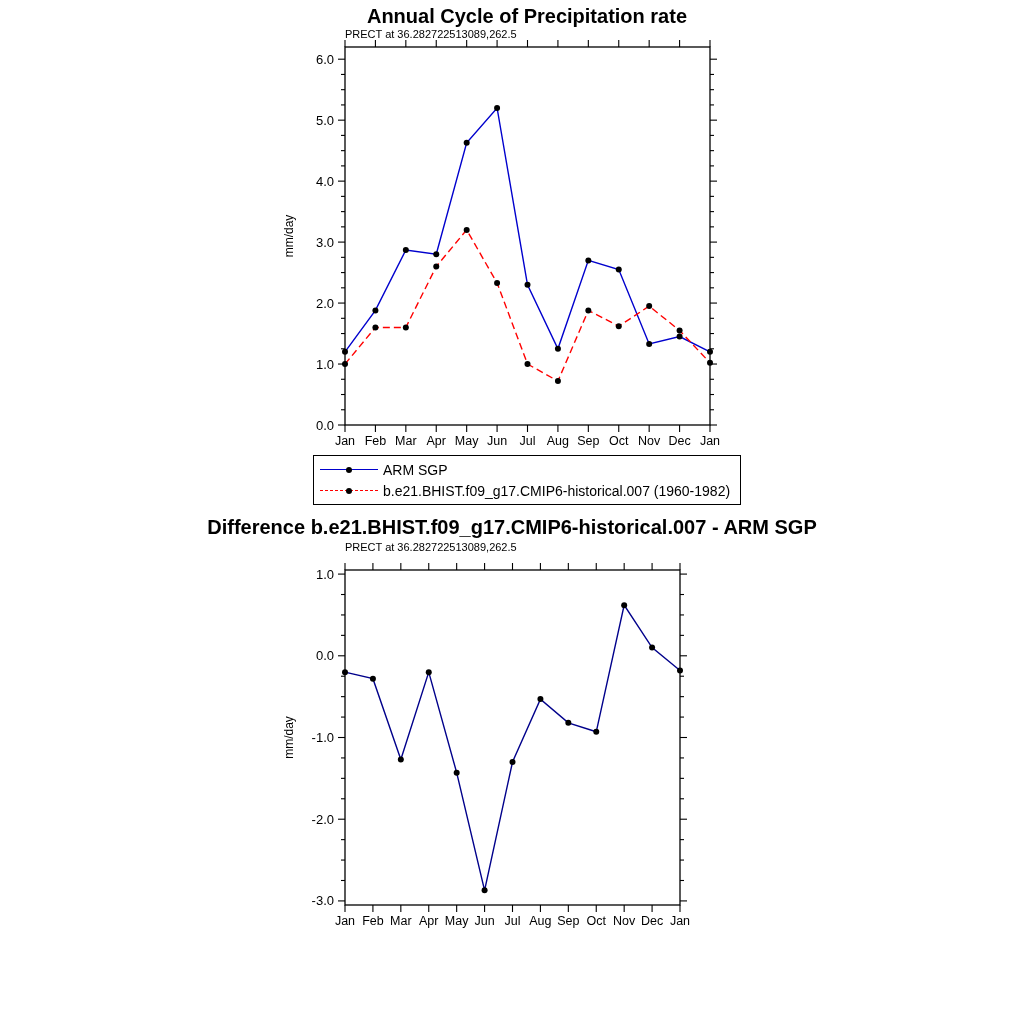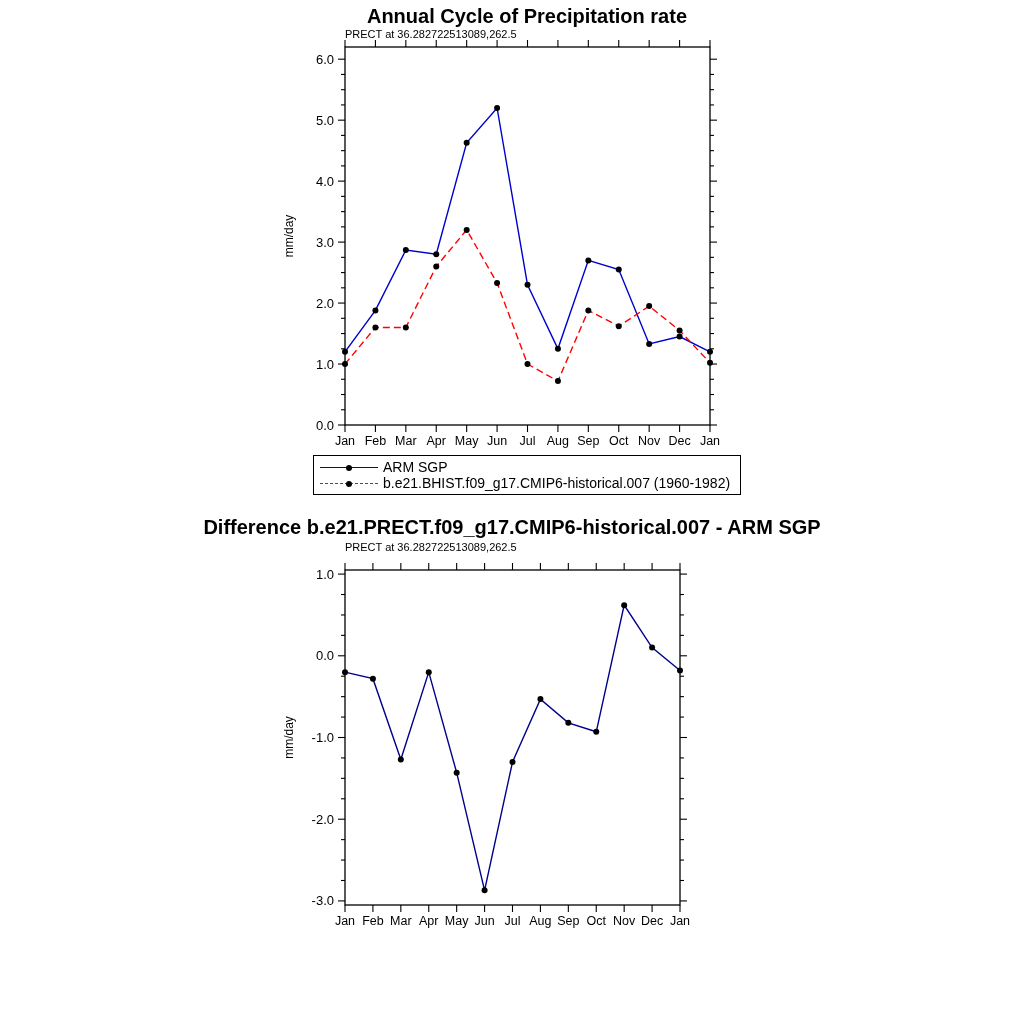--- a/index.html
+++ b/index.html
@@ -6,21 +6,21 @@
   html, body { width: 1024px; height: 1024px; background: #ffffff; }
   body { font-family: "Liberation Sans", sans-serif; color: #000; position: relative; overflow: hidden; }
   .page { position: absolute; left: 0; top: 0; width: 1024px; height: 1024px; }
   svg.canvas { position: absolute; left: 0; top: 0; }
   .title { position: absolute; font-weight: bold; font-size: 20px; text-align: center; white-space: nowrap; }
   .title1 { left: 267px; top: 5px; width: 520px; }
   .title2 { left: 202px; top: 516px; width: 620px; }
   .subtitle { position: absolute; font-size: 11px; white-space: nowrap; }
   .subtitle1 { left: 345px; top: 28px; }
   .subtitle2 { left: 345px; top: 541px; }
-  .legend { position: absolute; left: 313px; top: 455px; width: 428px; height: 40px;
+  .legend { position: absolute; left: 313px; top: 455px; width: 428px; height: 50px;
             border: 1px solid #000; padding: 3px 6px; display: flex; flex-direction: column;
             justify-content: space-around; background: #fff; }
   .legend-row { display: flex; align-items: center; height: 21px; }
   .sample { width: 58px; height: 0; position: relative; margin-right: 5px; flex: 0 0 58px; }
   .sample.solid  { border-top: 1.6px solid #0000cd; }
   .sample.dashed { border-top: 1.6px dashed #ff0000; }
   .dot { position: absolute; left: 50%; top: 50%; transform: translate(-50%,-50%);
          width: 6px; height: 6px; background: #000; border-radius: 50%; }
   .legend-label { font-size: 14px; white-space: nowrap; }
 </style>
@@ -267,16 +267,16 @@
       <span class="legend-label">ARM SGP</span>
     </div>
     <div class="legend-row">
       <span class="sample dashed" id="sample-1" style="border-top-color: rgb(255, 0, 0);">
         <span class="dot"></span>
       </span>
       <span class="legend-label">b.e21.BHIST.f09_g17.CMIP6-historical.007 (1960-1982)</span>
     </div>
   </div>
 
-  <div class="title title2">Difference b.e21.PRECT.f09_g17.CMIP6-historical.007 - ARM SGP</div>
+  <div class="title title2">Difference b.e21.BHIST.f09_g17.CMIP6-historical.007 - ARM SGP</div>
   <div class="subtitle subtitle2">PRECT at 36.282722513089,262.5</div>
 
 </div>
 
 </body></html>

